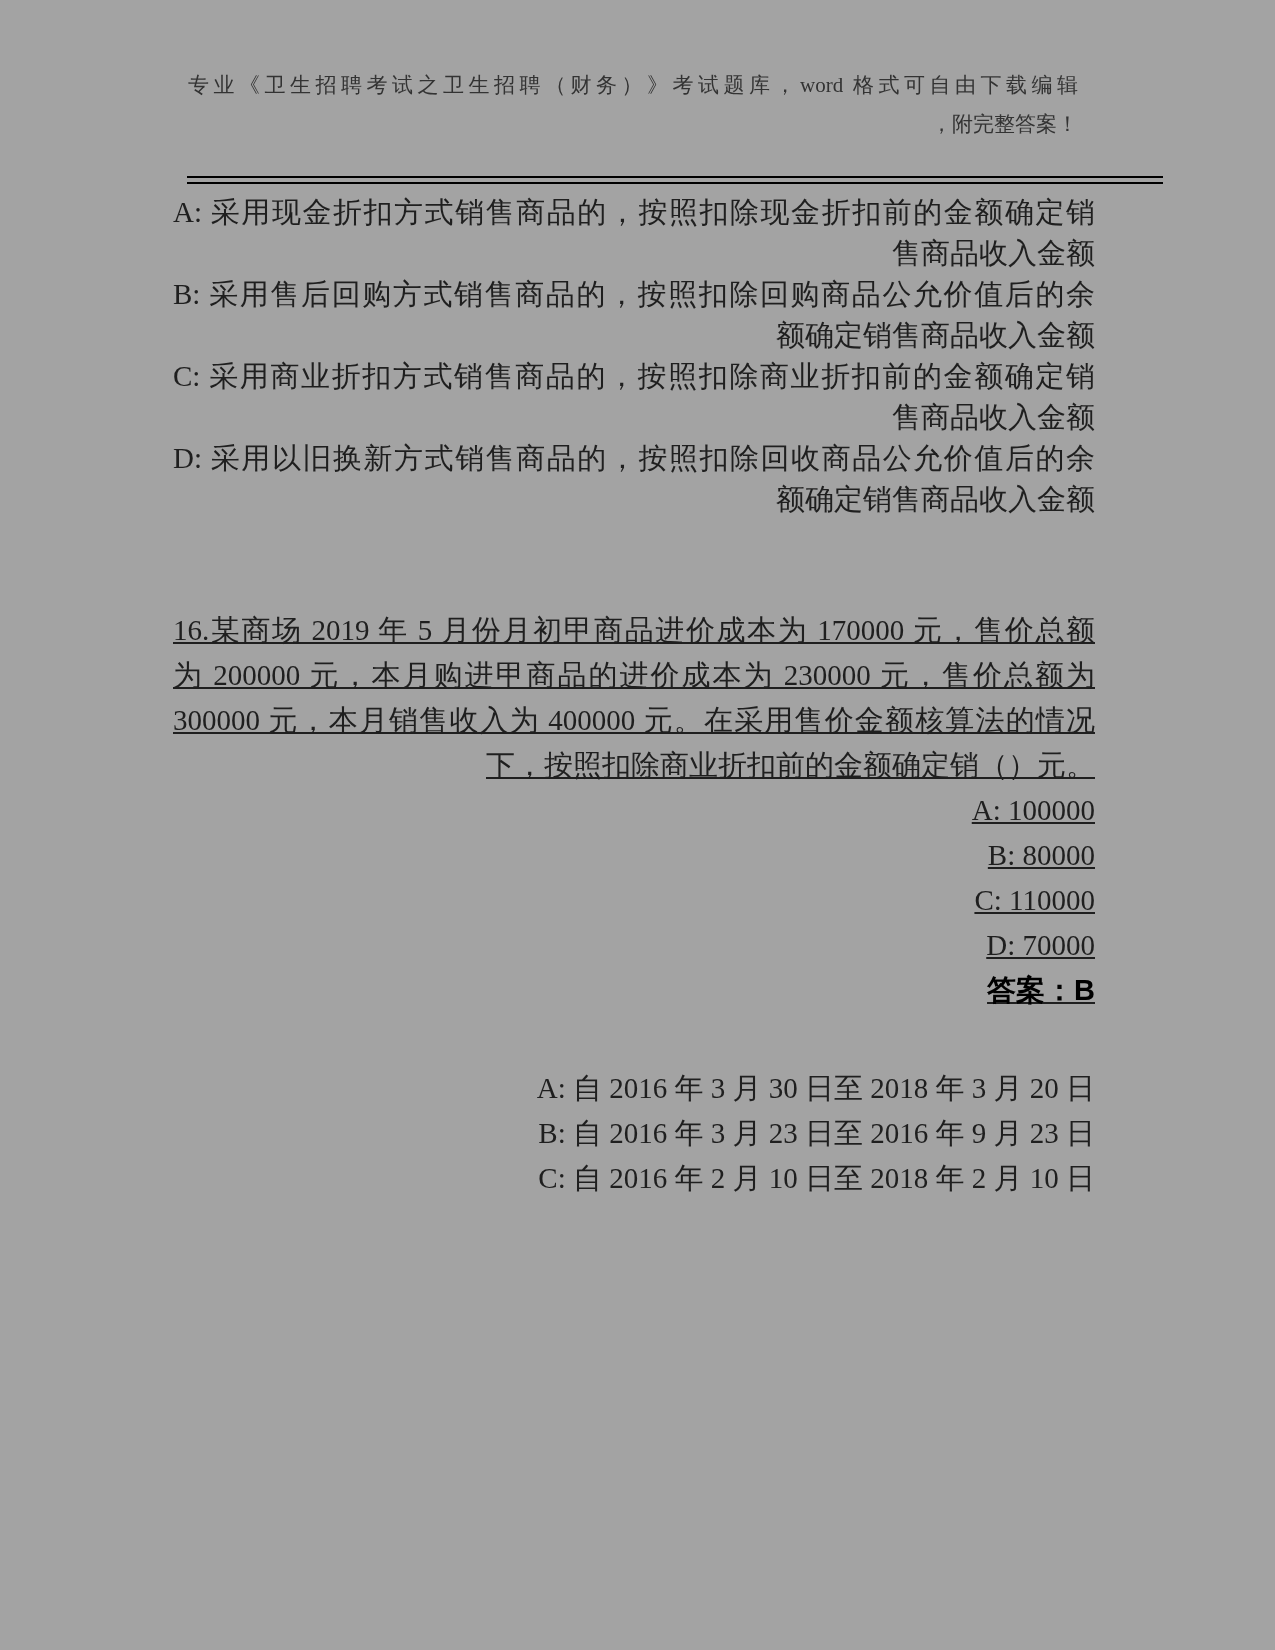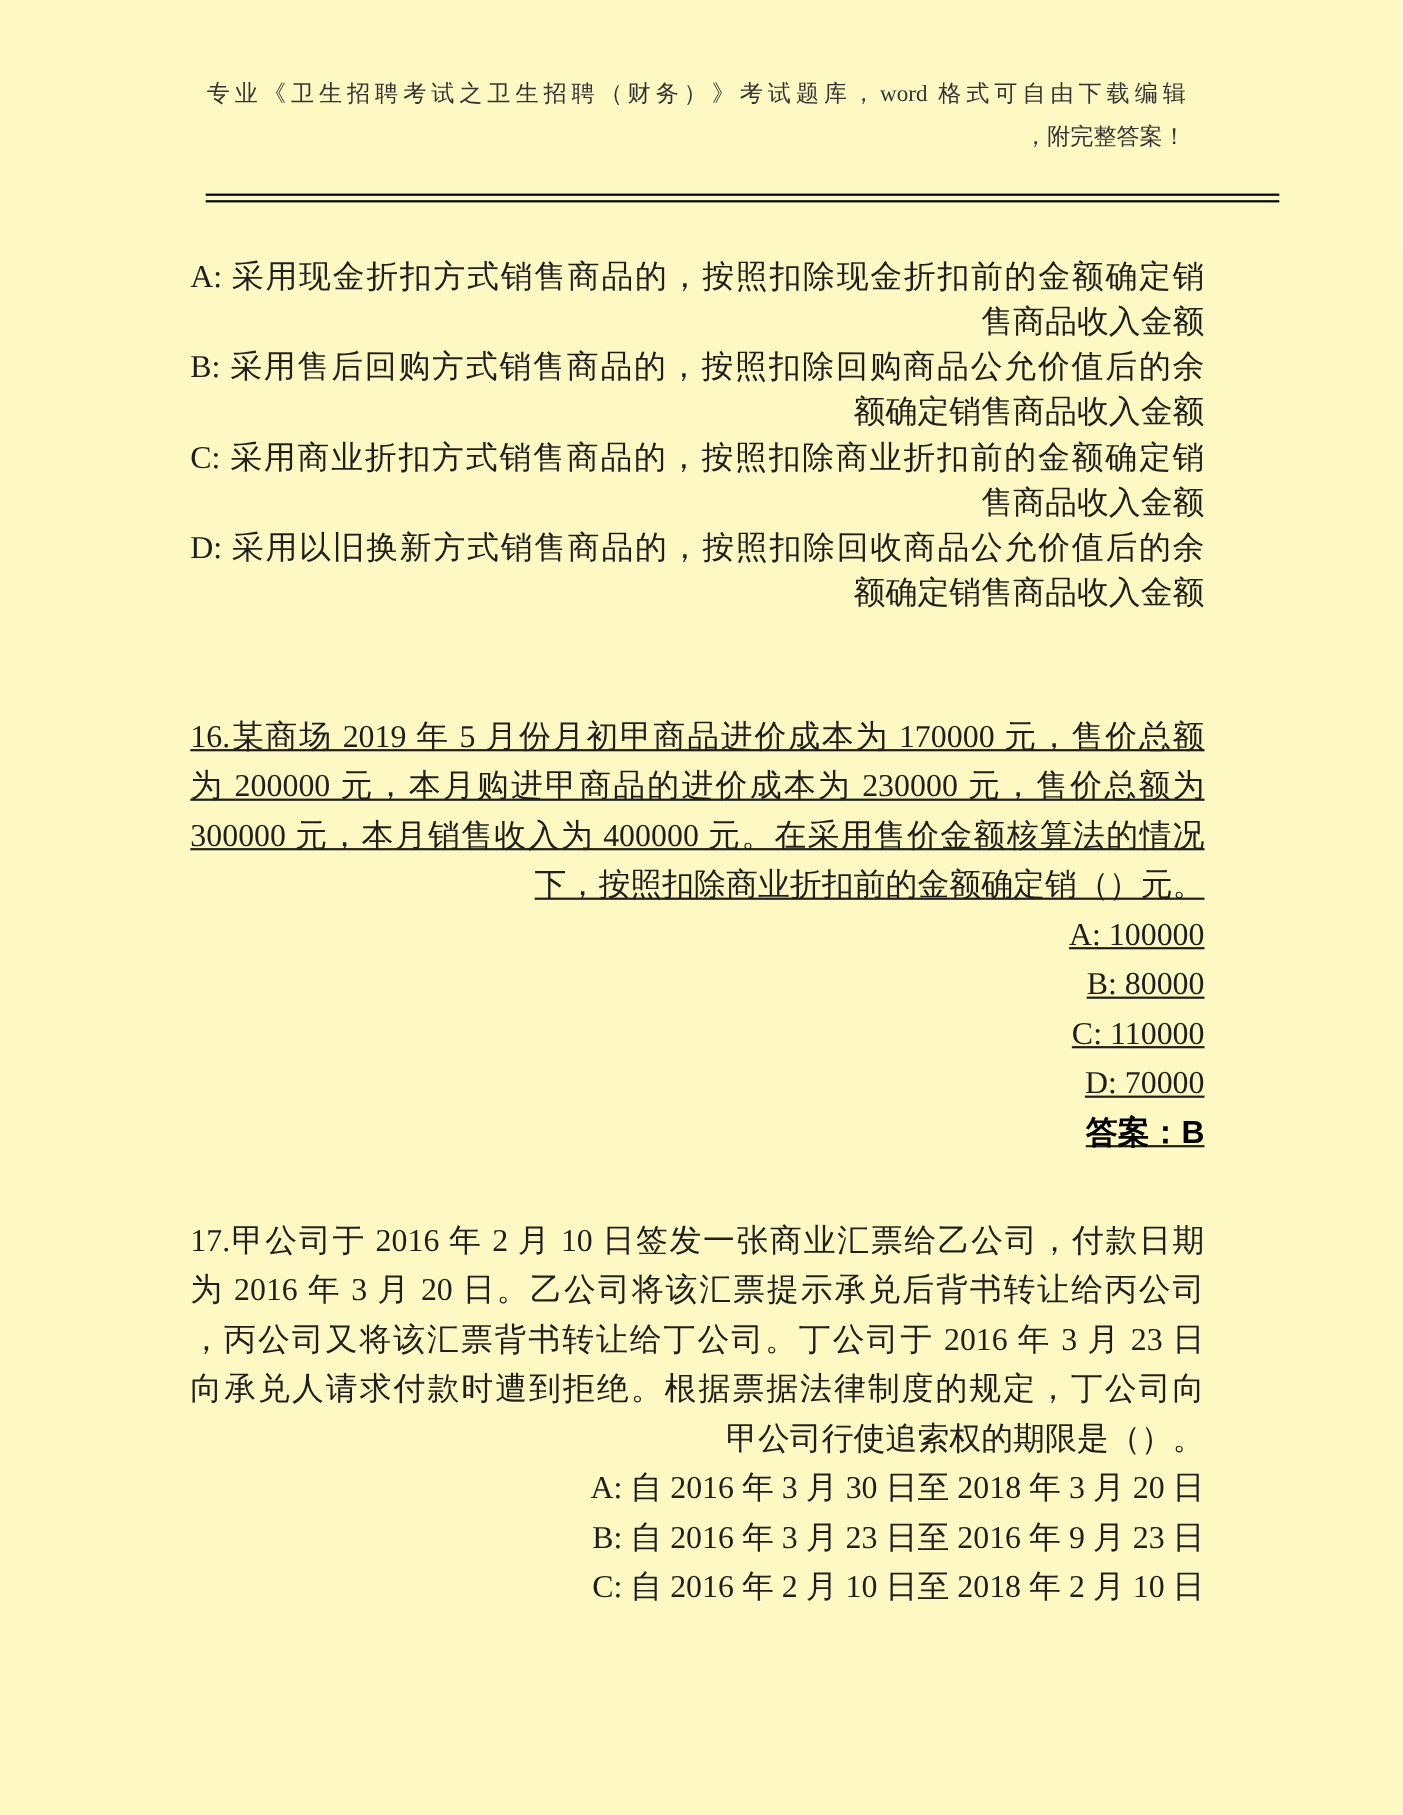--- a/index.html
+++ b/index.html
@@ -4,21 +4,21 @@
 <style>
   html, body {
     margin: 0;
     padding: 0;
     background: #ffffff;
   }
   .page {
     position: relative;
     width: 1275px;
     height: 1650px;
-    background: #fef9c3;
+    background: #a3a3a3;
     overflow: hidden;
     font-family: "Liberation Serif", "DejaVu Serif", serif;
   }
   
   .doc-header {
     position: absolute;
     left: 188px;
     top: 66px;
     width: 890px;
     font-size: 21px;
@@ -36,21 +36,20 @@
     border-bottom: 2px solid #000000;
   }
   
   .content {
     position: absolute;
     left: 173px;
     top: 192px;
     width: 922px;
     font-size: 29px;
     color: #1f1f1f;
-    margin-top: 40px;
   }
   .qblock-0 { line-height: 41px; }
   .qblock-1 { margin-top: 88px; line-height: 45px; text-decoration: underline; }
   .qblock-2 { margin-top: 53px; line-height: 45px; }
 
   .line {
     text-align: justify;
     text-align-last: justify;
   }
   .line.last {
@@ -108,27 +107,20 @@
           <div class="line last">C: 110000</div>
         </div>
         <div class="para option">
           <div class="line last">D: 70000</div>
         </div>
         <div class="para answer">
           <div class="line last">答案：B</div>
         </div>
       </section>
       <section class="qblock qblock-2">
-        <div class="para question">
-          <div class="line">17.甲公司于 2016 年 2 月 10 日签发一张商业汇票给乙公司，付款日期</div>
-          <div class="line">为 2016 年 3 月 20 日。乙公司将该汇票提示承兑后背书转让给丙公司</div>
-          <div class="line">，丙公司又将该汇票背书转让给丁公司。丁公司于 2016 年 3 月 23 日</div>
-          <div class="line">向承兑人请求付款时遭到拒绝。根据票据法律制度的规定，丁公司向</div>
-          <div class="line last">甲公司行使追索权的期限是（）。</div>
-        </div>
         <div class="para option">
           <div class="line last">A: 自 2016 年 3 月 30 日至 2018 年 3 月 20 日</div>
         </div>
         <div class="para option">
           <div class="line last">B: 自 2016 年 3 月 23 日至 2016 年 9 月 23 日</div>
         </div>
         <div class="para option">
           <div class="line last">C: 自 2016 年 2 月 10 日至 2018 年 2 月 10 日</div>
         </div>
       </section>

